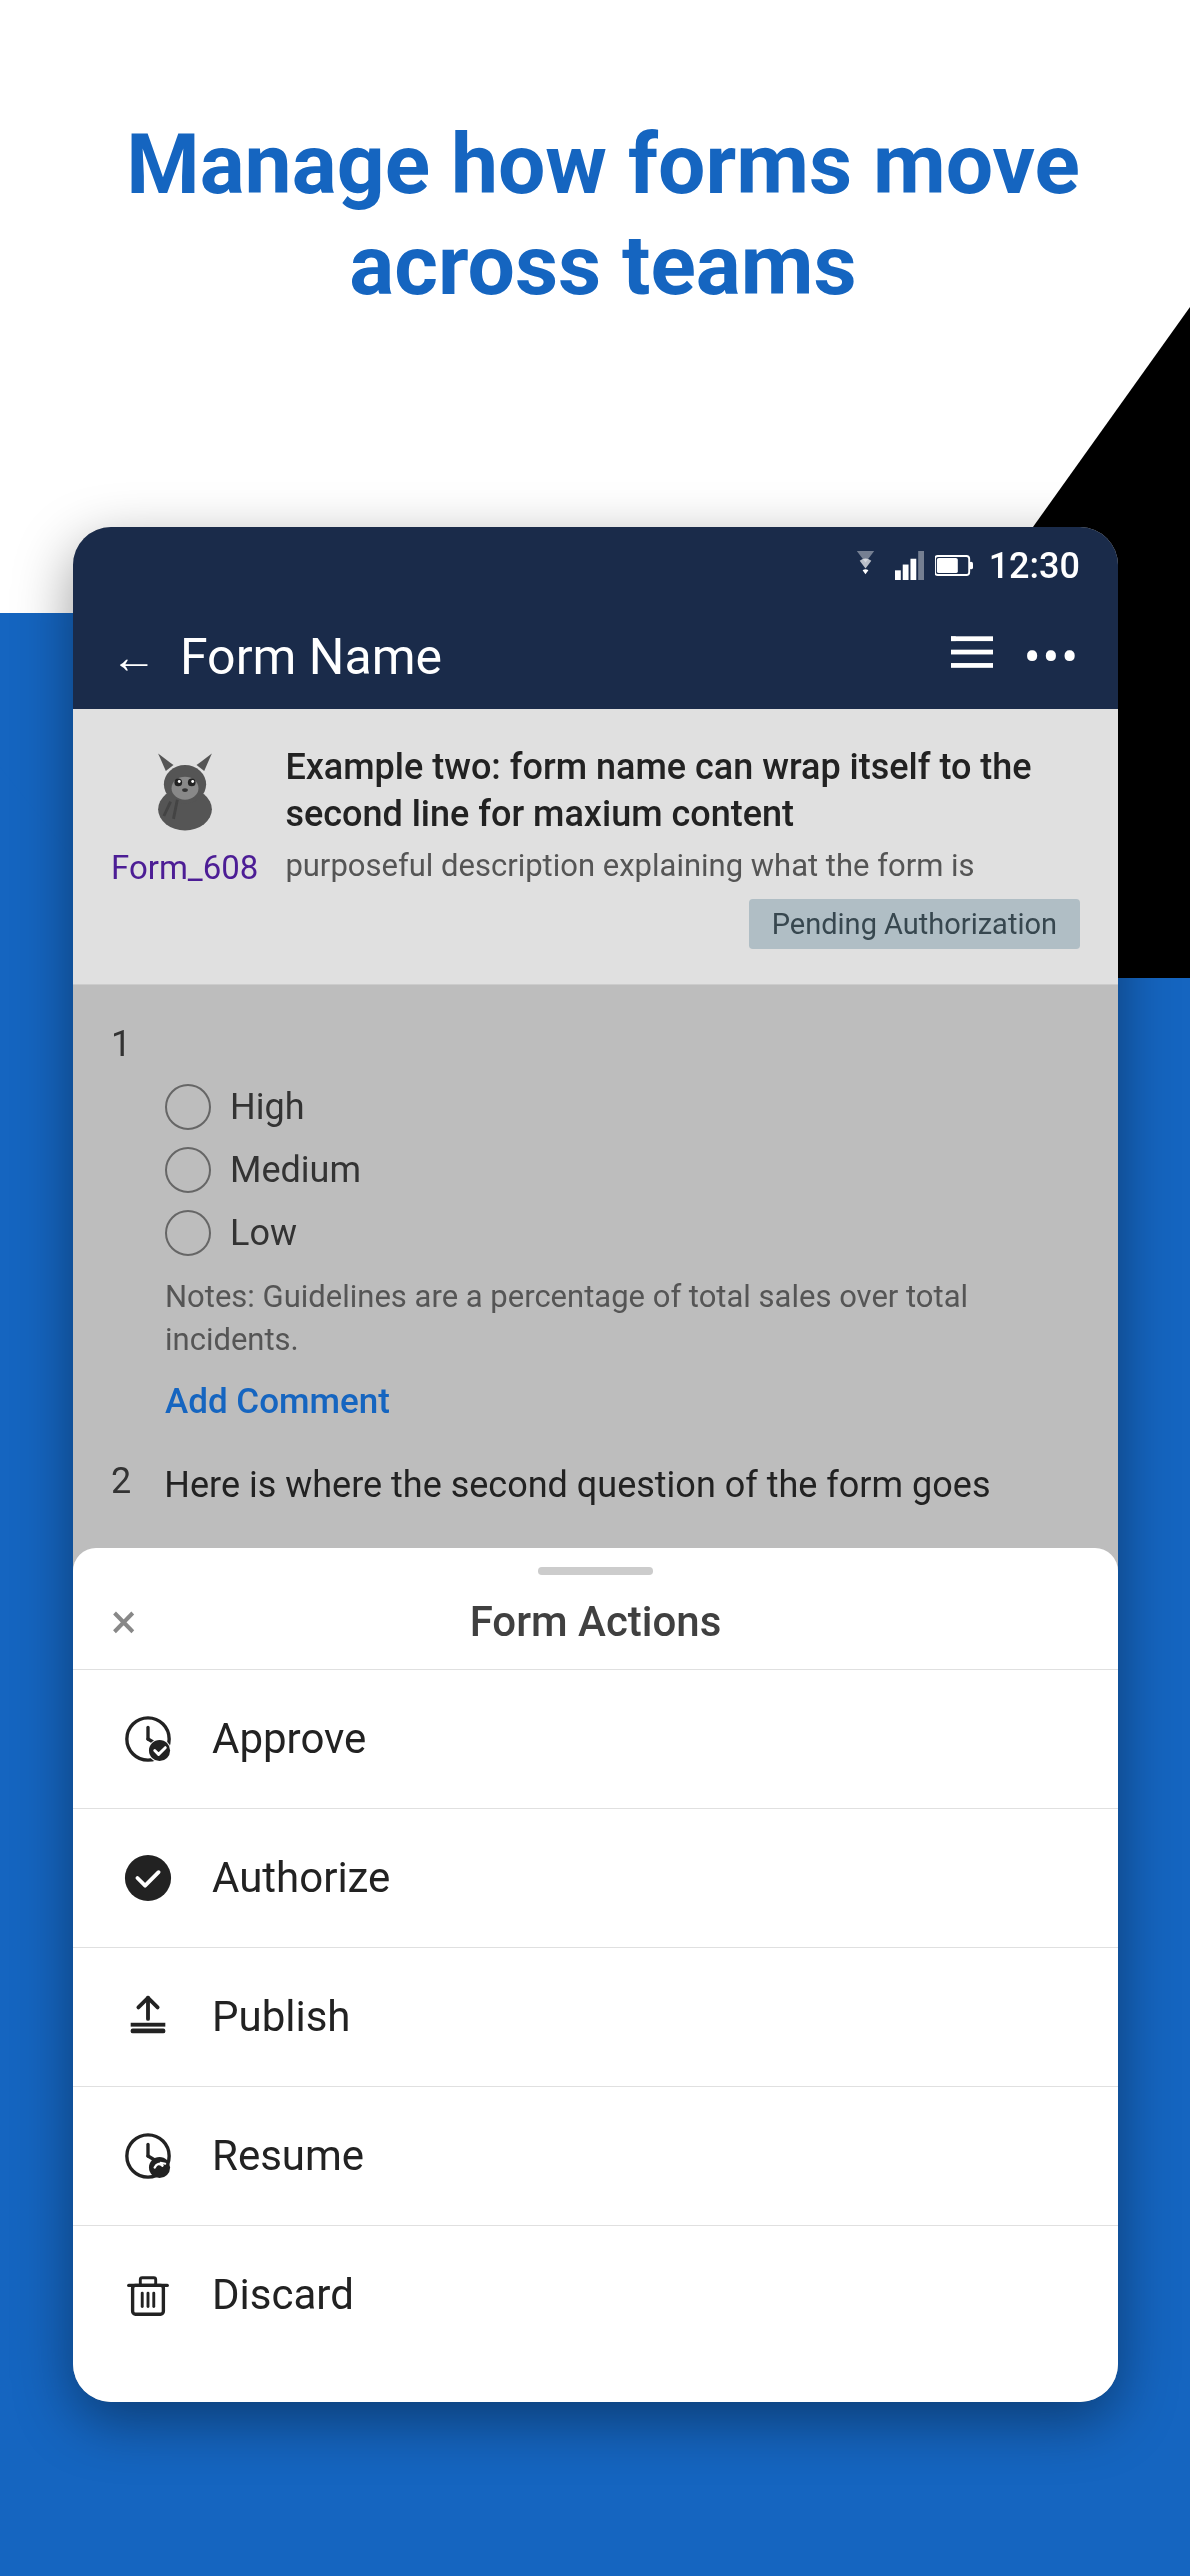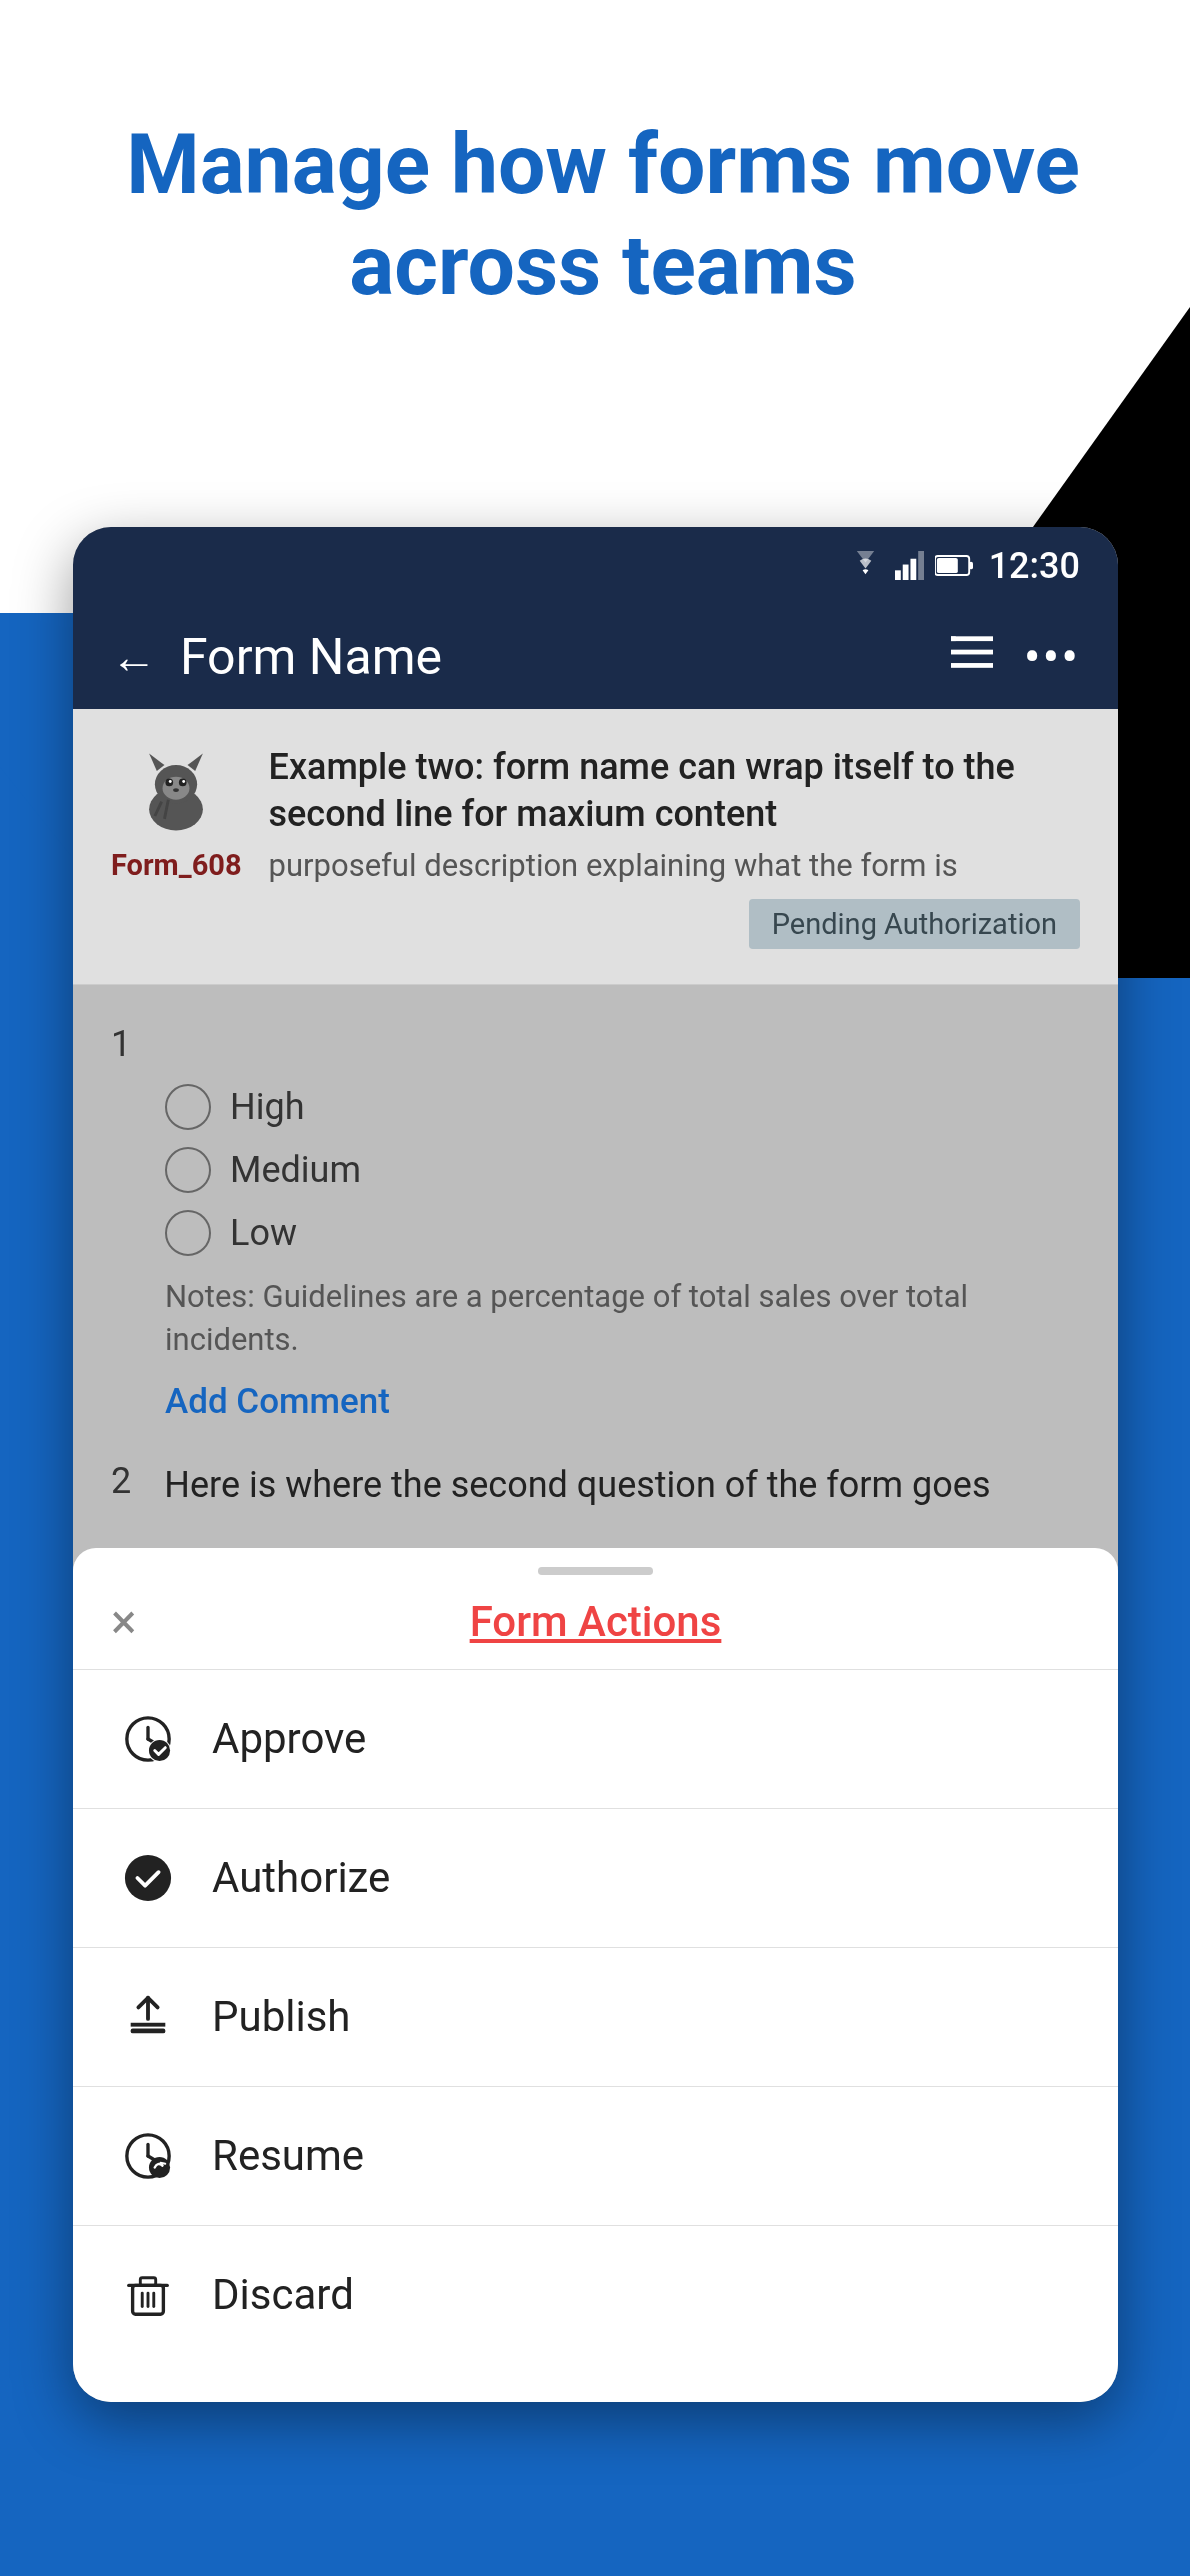--- a/index.html
+++ b/index.html
@@ -147,23 +147,22 @@
 
     .form-icon-img {
       width: 96px;
       height: 96px;
       display: flex;
       align-items: center;
       justify-content: center;
     }
 
     .form-icon-label {
-      color: #7f1d1d;
-      font-size: 29px;
-      font-weight: bold;
+      color: #4c1d95;
+      font-size: 33px;
     }
 
     .form-info {
       flex: 1;
     }
 
     .form-name-text {
       color: #222;
       font-size: 36px;
       font-weight: 500;
@@ -302,23 +301,22 @@
       font-size: 48px;
       cursor: pointer;
       line-height: 1;
     }
 
     .sheet-title {
       position: absolute;
       left: 50%;
       transform: translateX(-50%);
       font-size: 42px;
-      color: #ef4444;
+      color: #404040;
       font-weight: 500;
-      text-decoration: underline;
     }
 
     .sheet-divider {
       height: 1px;
       background: #E0E0E0;
       margin: 0;
     }
 
     .sheet-item {
       display: flex;

